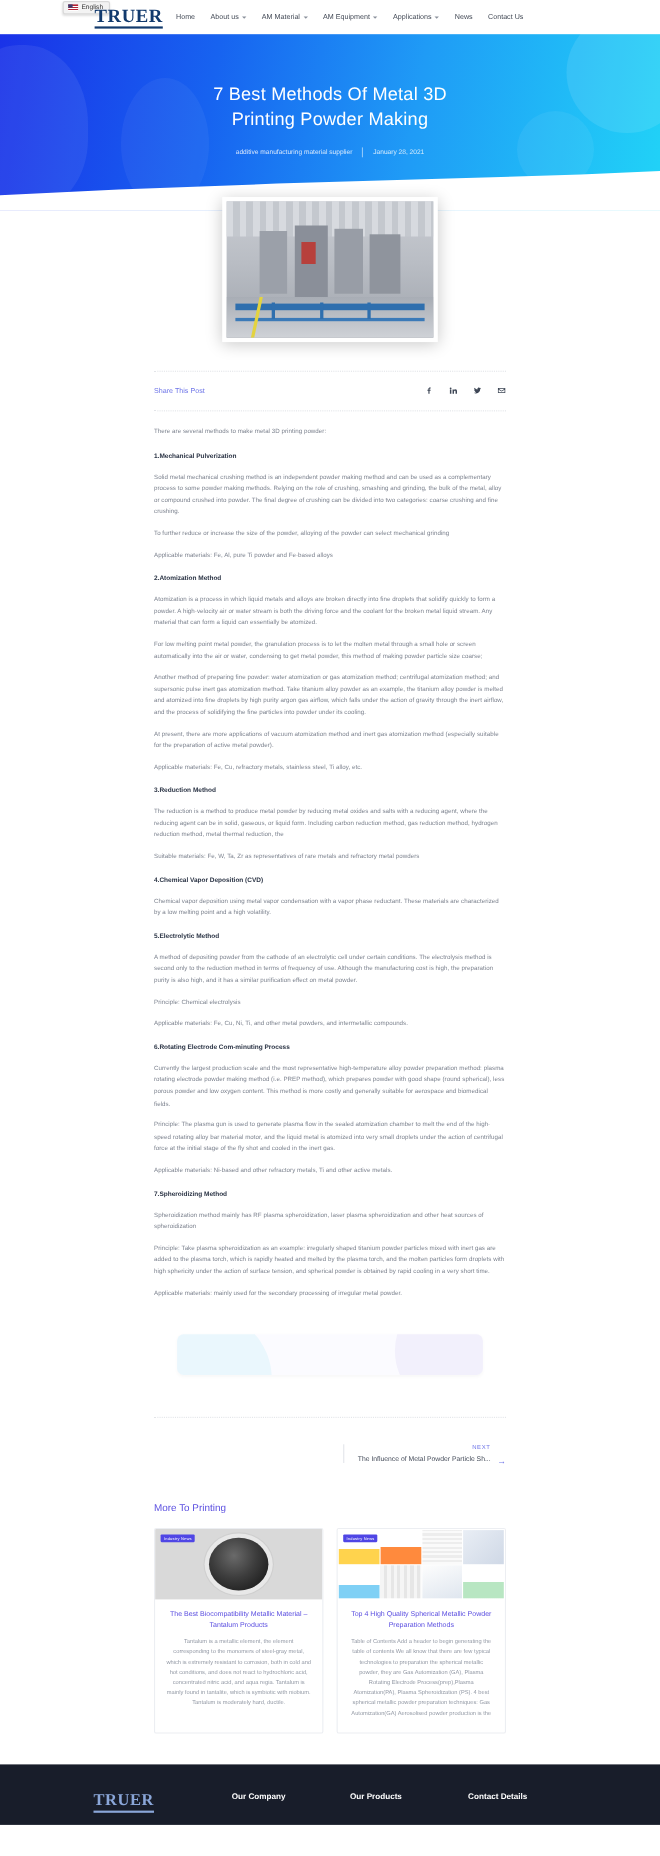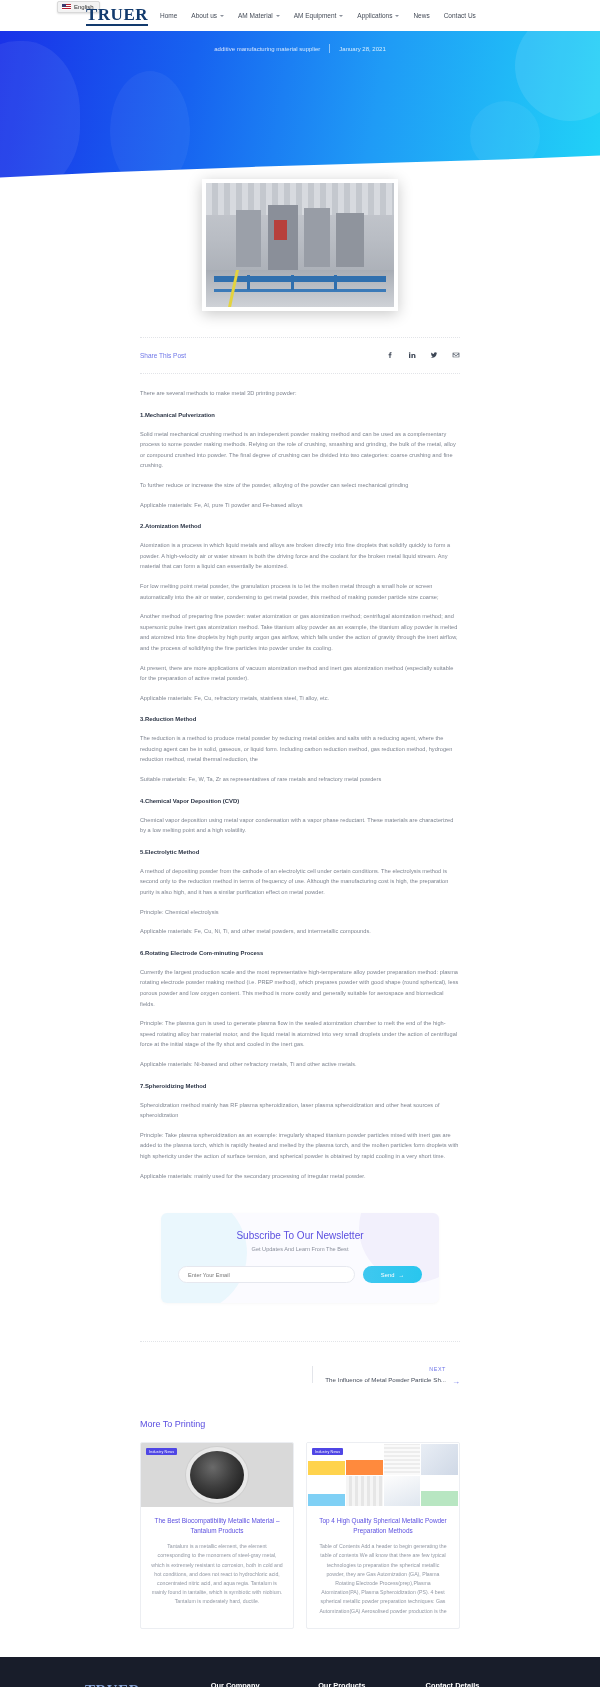--- a/index.html
+++ b/index.html
@@ -419,20 +419,24 @@
           <span>Contact Us</span>
         </div>
     </div>
   </div>
 
   <div class="hero">
     <div class="hero-blob b1"></div>
     <div class="hero-blob b2"></div>
     <div class="hero-blob b3"></div>
     <div class="hero-blob b4"></div>
+    <div class="hero-title">
+      <div>7 Best Methods Of Metal 3D</div>
+      <div>Printing Powder Making</div>
+    </div>
     <div class="hero-meta">
       <span>additive manufacturing material supplier</span>
       <span class="meta-sep"></span>
       <span>January 28, 2021</span>
     </div>
     <div class="hero-wave"></div>
   </div>
 
   <div class="feature-wrap">
     <div class="feature-img">
@@ -510,31 +514,20 @@
       <h3>7.Spheroidizing Method</h3>
       <p>Spheroidization method mainly has RF plasma spheroidization, laser plasma spheroidization and other heat sources of spheroidization</p>
       <p>Principle: Take plasma spheroidization as an example: irregularly shaped titanium powder particles mixed with inert gas are added to the plasma torch, which is rapidly heated and melted by the plasma torch, and the molten particles form droplets with high sphericity under the action of surface tension, and spherical powder is obtained by rapid cooling in a very short time.</p>
       <p>Applicable materials: mainly used for the secondary processing of irregular metal powder.</p>
     </div>
   </div>
 
   <div class="newsletter">
     <div class="nl-blob1"></div>
     <div class="nl-blob2"></div>
-    <div class="nl-inner">
-      <div class="nl-title">Subscribe To Our Newsletter</div>
-      <div class="nl-sub">Get Updates And Learn From The Best</div>
-      <div class="nl-form">
-        <input class="nl-input" type="text" placeholder="Enter Your Email" style="">
-        <button class="nl-btn">
-          <span>Send</span>
-          <span>→</span>
-        </button>
-      </div>
-    </div>
   </div>
 
   <div class="postnav">
     <div class="next-box">
       <div class="next-label">NEXT</div>
       <div class="next-title">The Influence of Metal Powder Particle Sh...</div>
       <div class="next-arrow">→</div>
     </div>
   </div>
 

